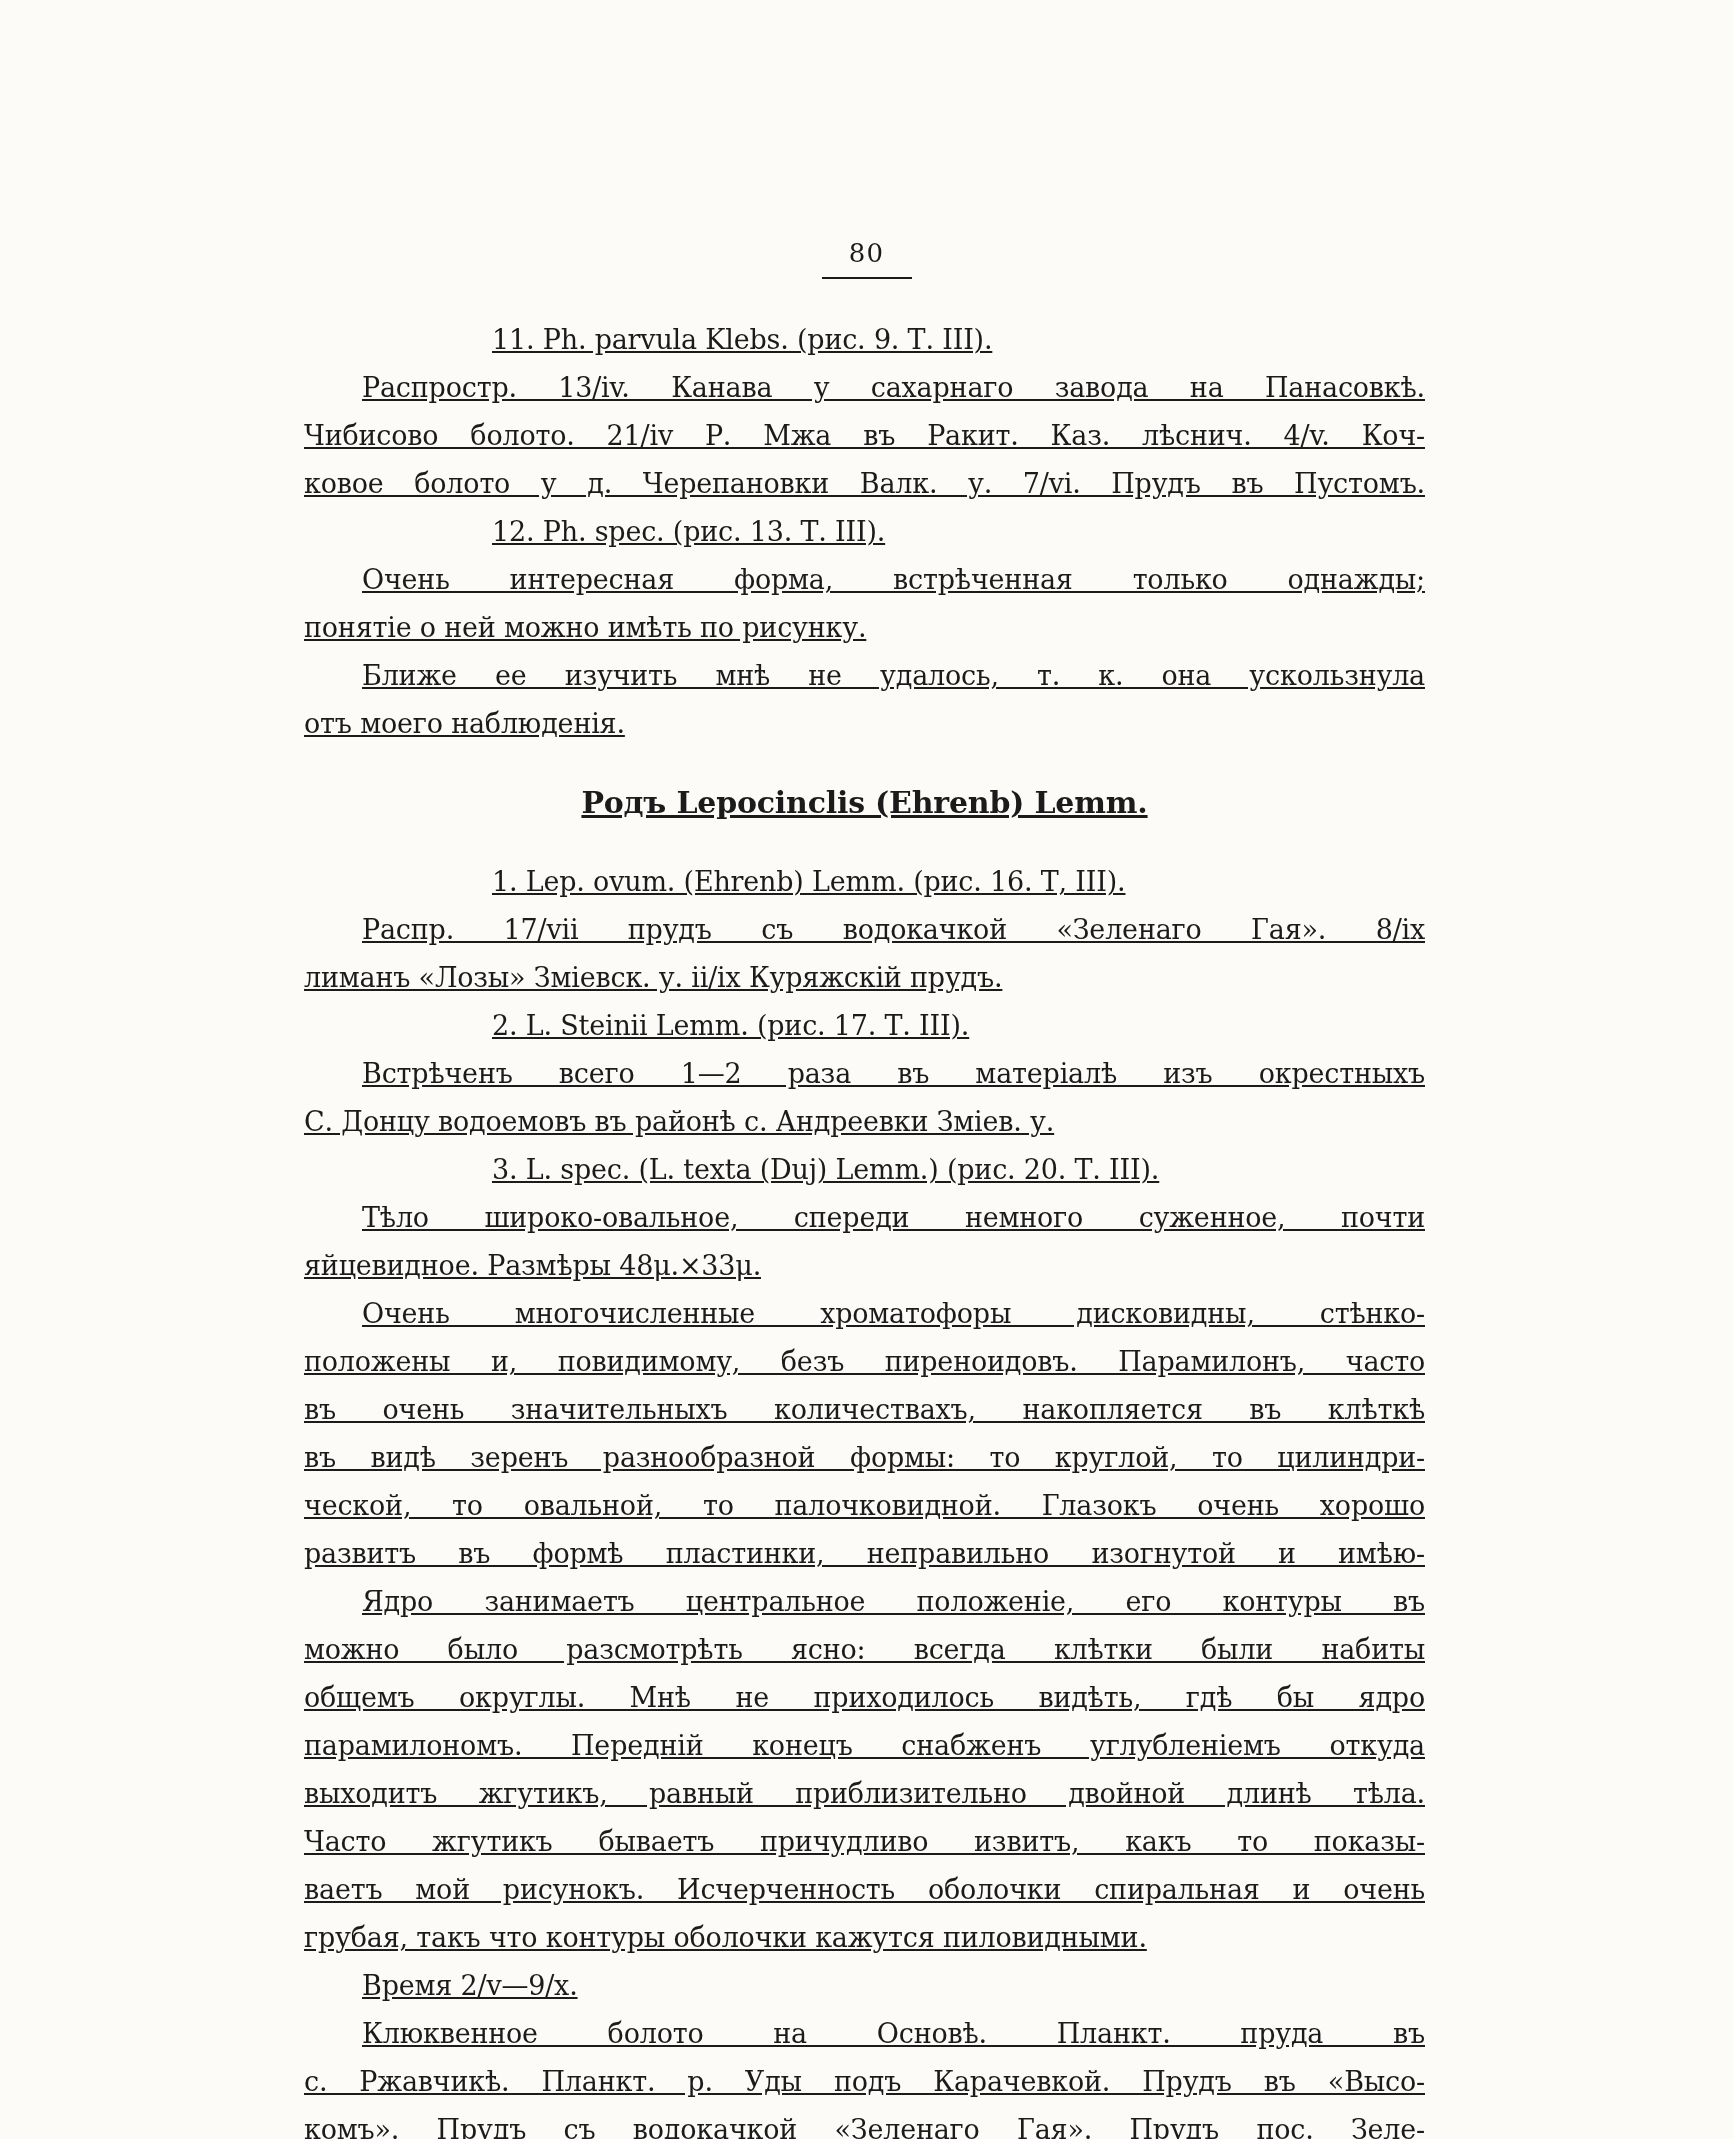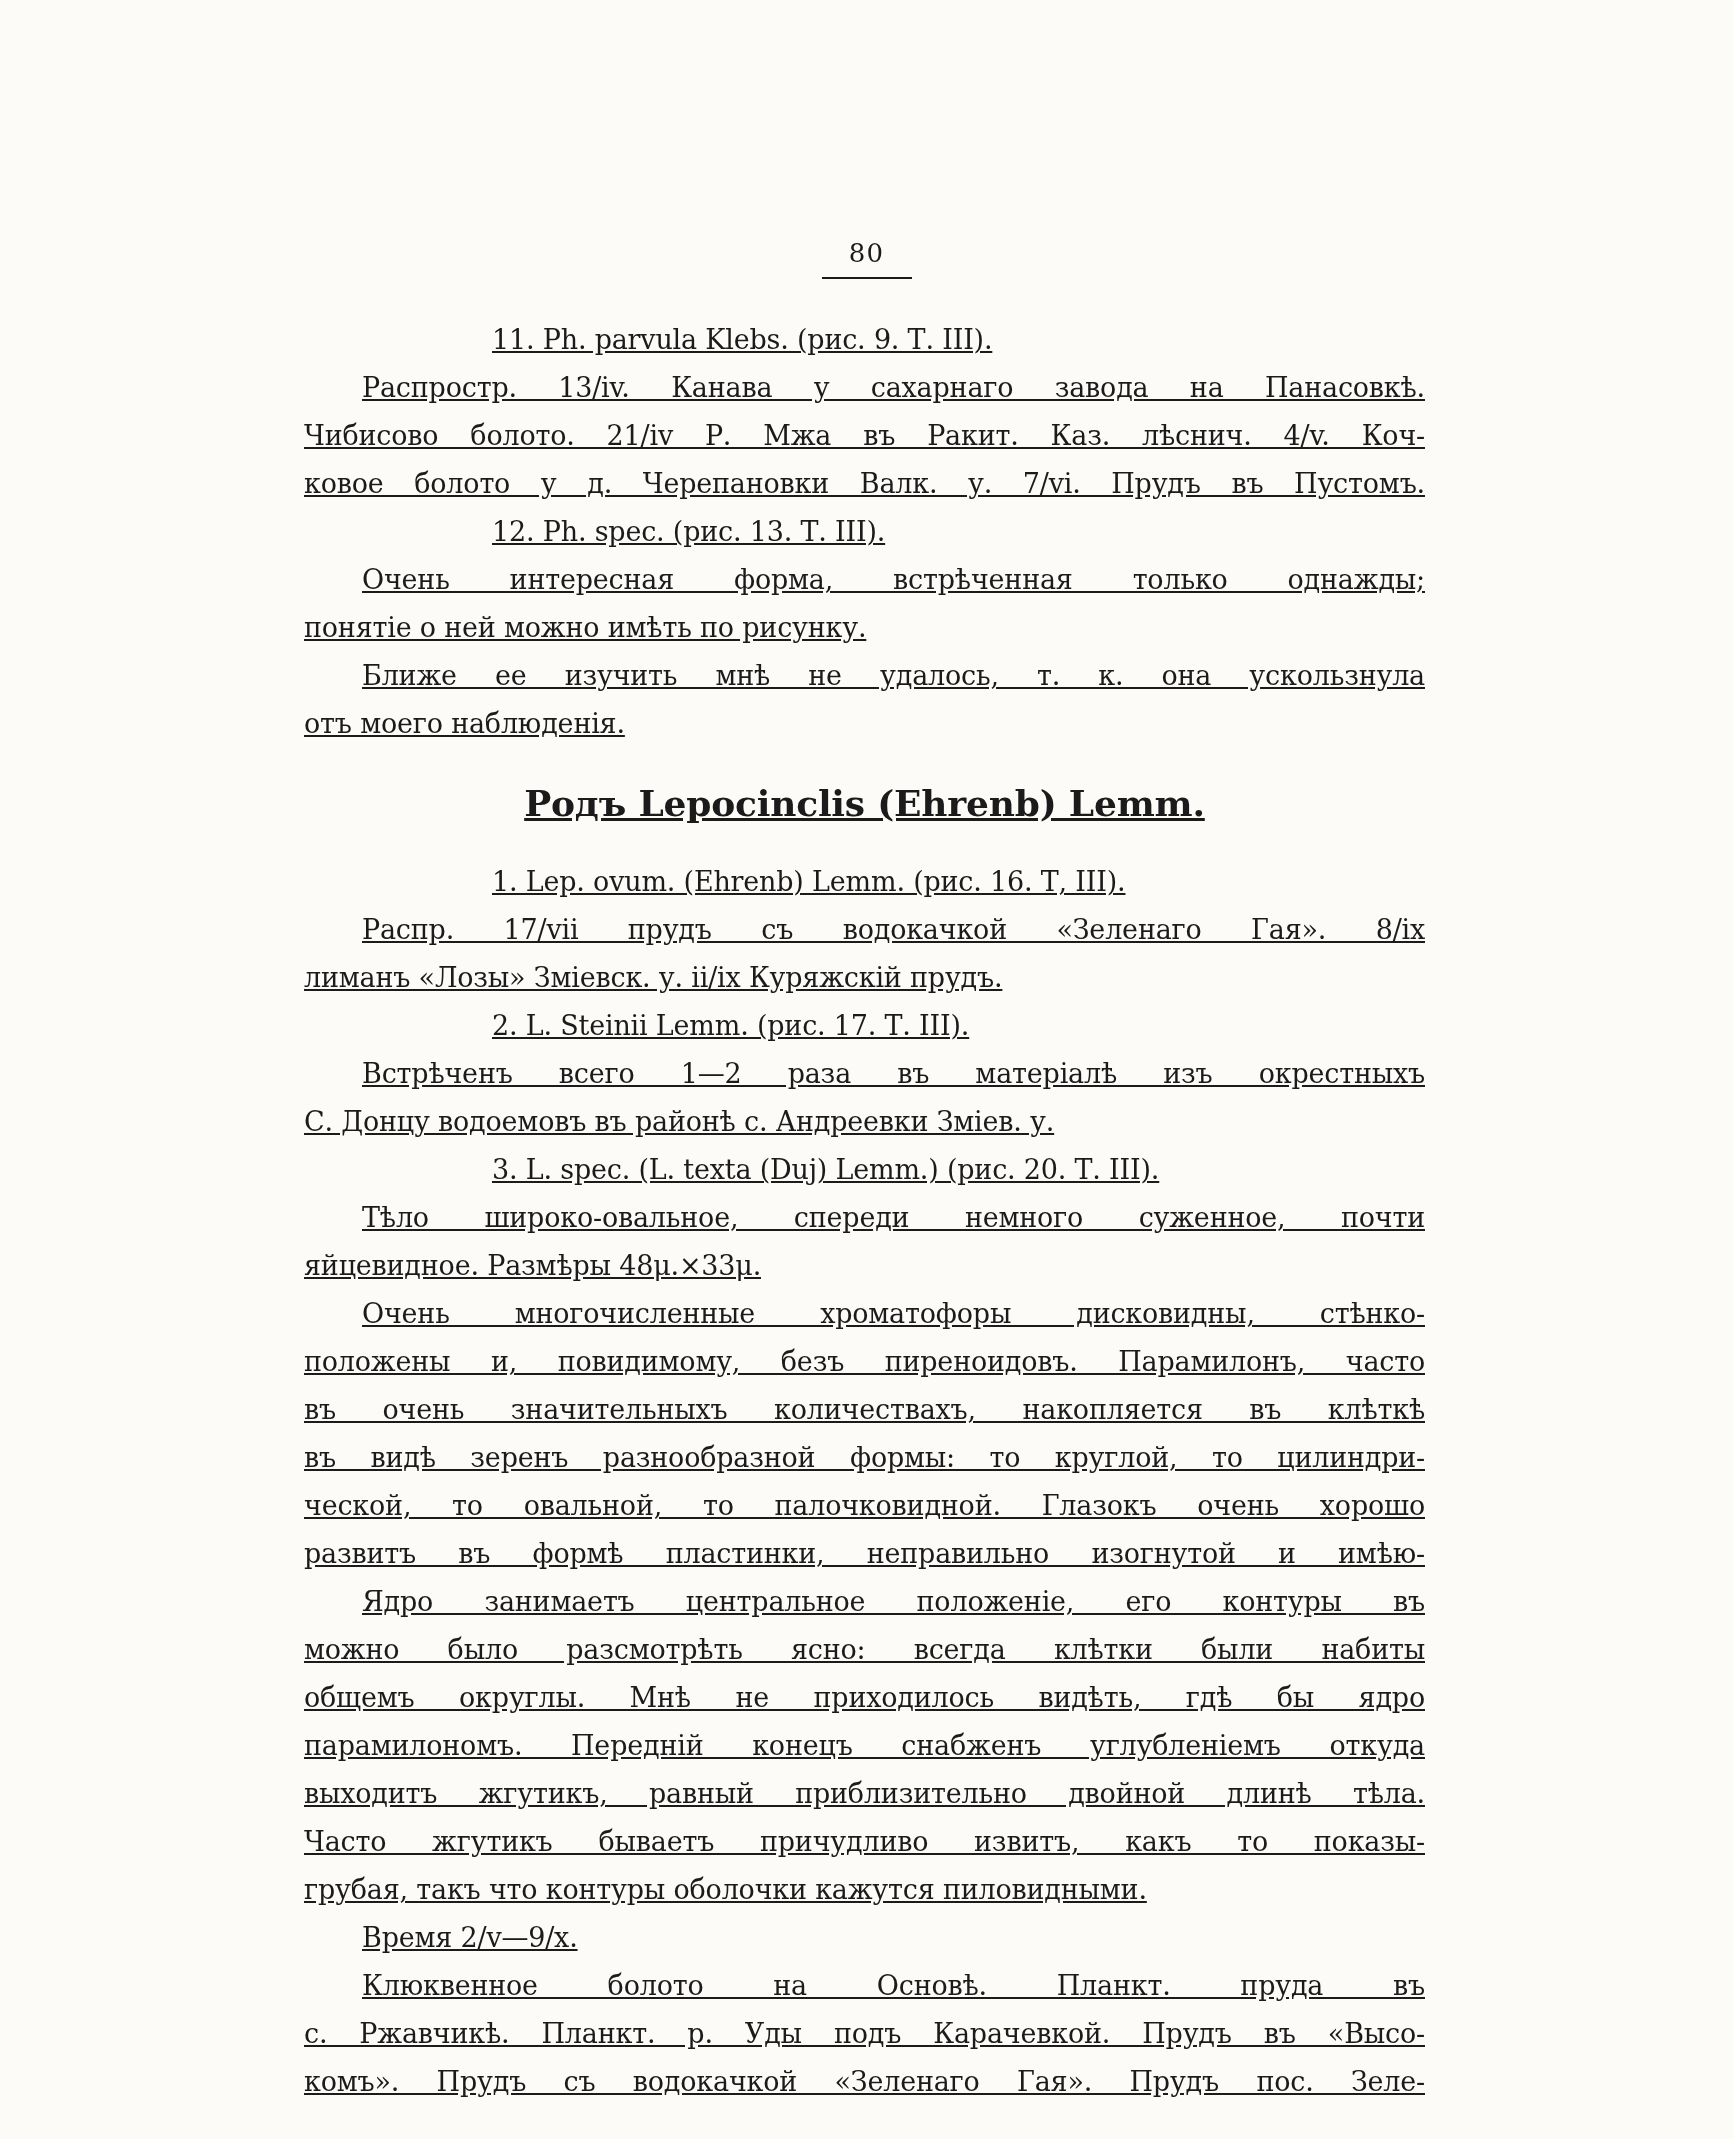--- a/index.html
+++ b/index.html
@@ -52,21 +52,21 @@
     text-align-last: left;
   }
   .line.body-first-fill,
   .line.body-first-last {
     text-indent: 58px;
   }
   .line.heading {
     text-align: center;
     text-align-last: center;
     font-weight: 700;
-    font-size: 36px;
+    font-size: 30px;
     margin: 31px 0;
   }
 </style>
 </head>
 <body>
 
 <div class="sheet">
   <div class="pagenum">80</div>
   <div class="pagenum-rule"></div>
 
@@ -95,20 +95,21 @@
       <div class="line body-fill">въ очень значительныхъ количествахъ, накопляется въ клѣткѣ</div>
       <div class="line body-fill">въ видѣ зеренъ разнообразной формы: то круглой, то цилиндри-</div>
       <div class="line body-fill">ческой, то овальной, то палочковидной. Глазокъ очень хорошо</div>
       <div class="line body-fill">развитъ въ формѣ пластинки, неправильно изогнутой и имѣю-</div>
       <div class="line body-first-fill">Ядро занимаетъ центральное положеніе, его контуры въ</div>
       <div class="line body-fill">можно было разсмотрѣть ясно: всегда клѣтки были набиты</div>
       <div class="line body-fill">общемъ округлы. Мнѣ не приходилось видѣть, гдѣ бы ядро</div>
       <div class="line body-fill">парамилономъ. Передній конецъ снабженъ углубленіемъ откуда</div>
       <div class="line body-fill">выходитъ жгутикъ, равный приблизительно двойной длинѣ тѣла.</div>
       <div class="line body-fill">Часто жгутикъ бываетъ причудливо извитъ, какъ то показы-</div>
+      <div class="line body-fill">ваетъ мой рисунокъ. Исчерченность оболочки спиральная и очень</div>
       <div class="line body-last">грубая, такъ что контуры оболочки кажутся пиловидными.</div>
       <div class="line body-first-last">Время 2/v—9/x.</div>
       <div class="line body-first-fill">Клюквенное болото на Основѣ. Планкт. пруда въ</div>
       <div class="line body-fill">с. Ржавчикѣ. Планкт. р. Уды подъ Карачевкой. Прудъ въ «Высо-</div>
       <div class="line body-fill">комъ». Прудъ съ водокачкой «Зеленаго Гая». Прудъ пос. Зеле-</div>
     </div>
 
 </div>
 
 

